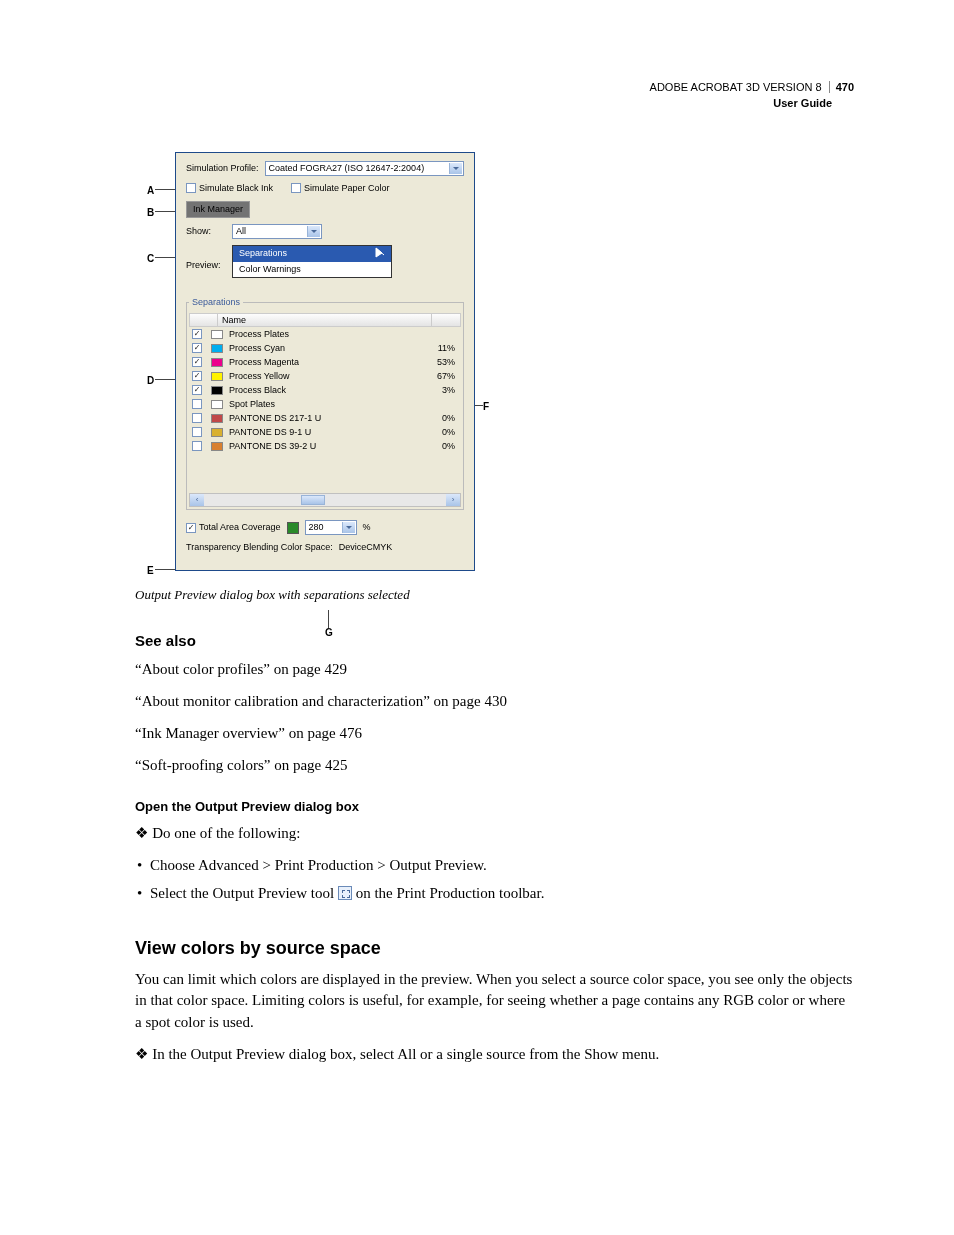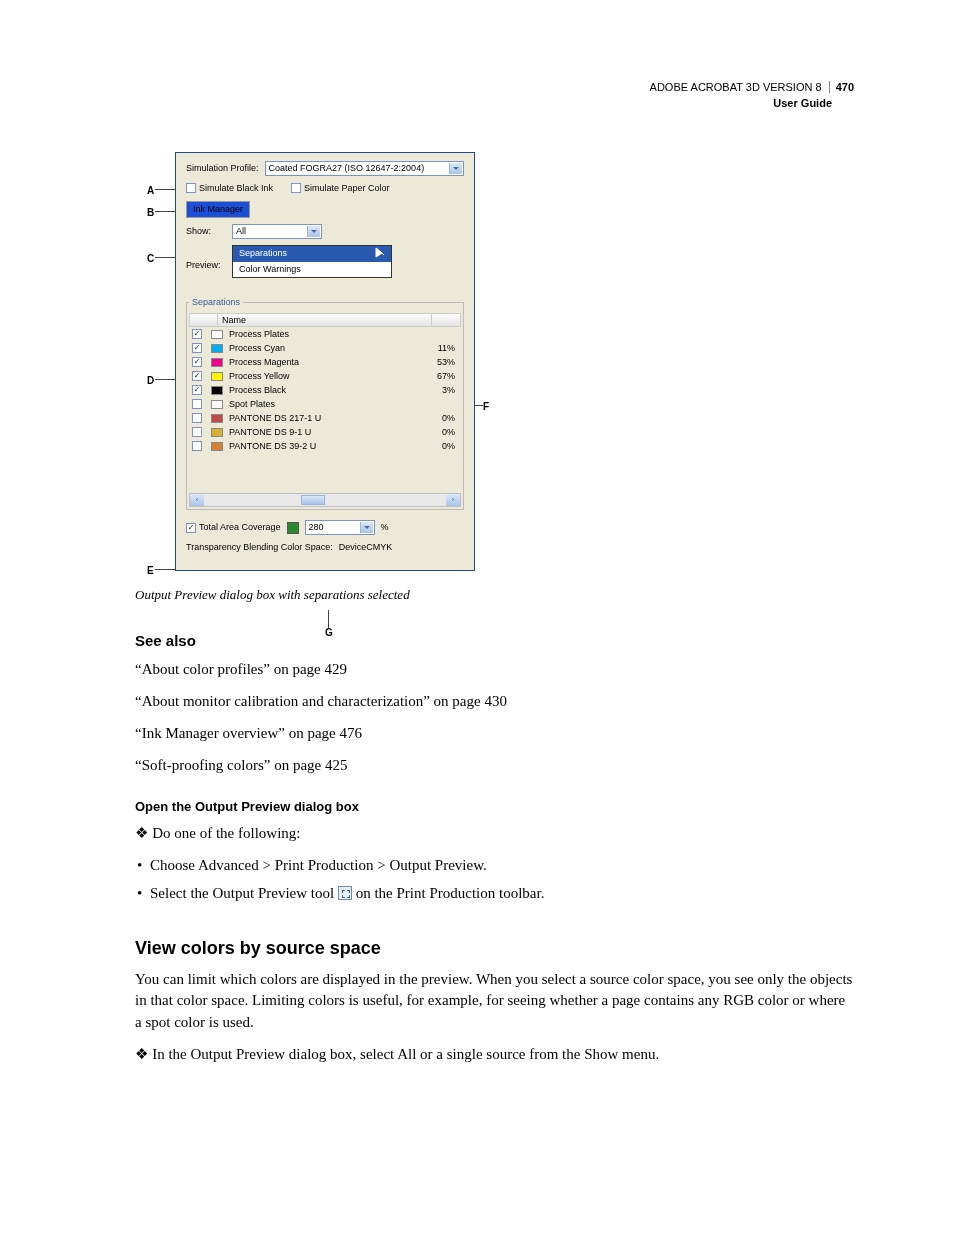--- a/index.html
+++ b/index.html
@@ -77,21 +77,21 @@
   }
   .dd::before {
     content: "";
     position: absolute; right: 4px; top: 5px;
     border: 3px solid transparent;
     border-top-color: #4a6a9a;
     z-index: 2;
   }
   .cbwrap { display: inline-flex; align-items: center; gap: 3px; font-size: 9px; }
   .cb { width: 10px; height: 10px; border: 1px solid #7a96c0; background: #fff; display: inline-flex; align-items:center; justify-content:center; font-size:8px; line-height:8px; color:#222;}
-  .btnlike { border: 1px solid #999; background: #1d4ed8; padding: 1px 6px; font-size: 9px; }
+  .btnlike { border: 1px solid #999; background: #737373; padding: 1px 6px; font-size: 9px; }
   .menu {
     border: 1px solid #333;
     background: #fff;
     width: 160px;
     font-size: 9px;
   }
   .menu .sel { background: #2a5ab0; color: #fff; padding: 1px 6px; display:flex; justify-content:space-between; align-items:center;}
   .menu .itm { padding: 1px 6px; }
   fieldset.sep {
     border: 1px solid #bbb;
@@ -308,21 +308,21 @@
           <span class="ar">›</span>
         </div>
       </fieldset>
 
       <div class="row" style="margin-top:10px;">
         <span class="cbwrap">
             <span class="cb">✓</span>
             <span>Total Area Coverage</span>
           </span>
         <span style="width:12px;height:12px;background:#2a8a2a;border:1px solid #555;"></span>
-        <span class="inp dd" style="width:70px;">280</span>
+        <span class="inp dd" style="width:52px;">280</span>
         <span class="lbl">%</span>
       </div>
       <div class="row">
         <span class="lbl">Transparency Blending Color Space:</span>
         <span class="lbl">DeviceCMYK</span>
       </div>
     </div>
   </div>
 </div>
 

